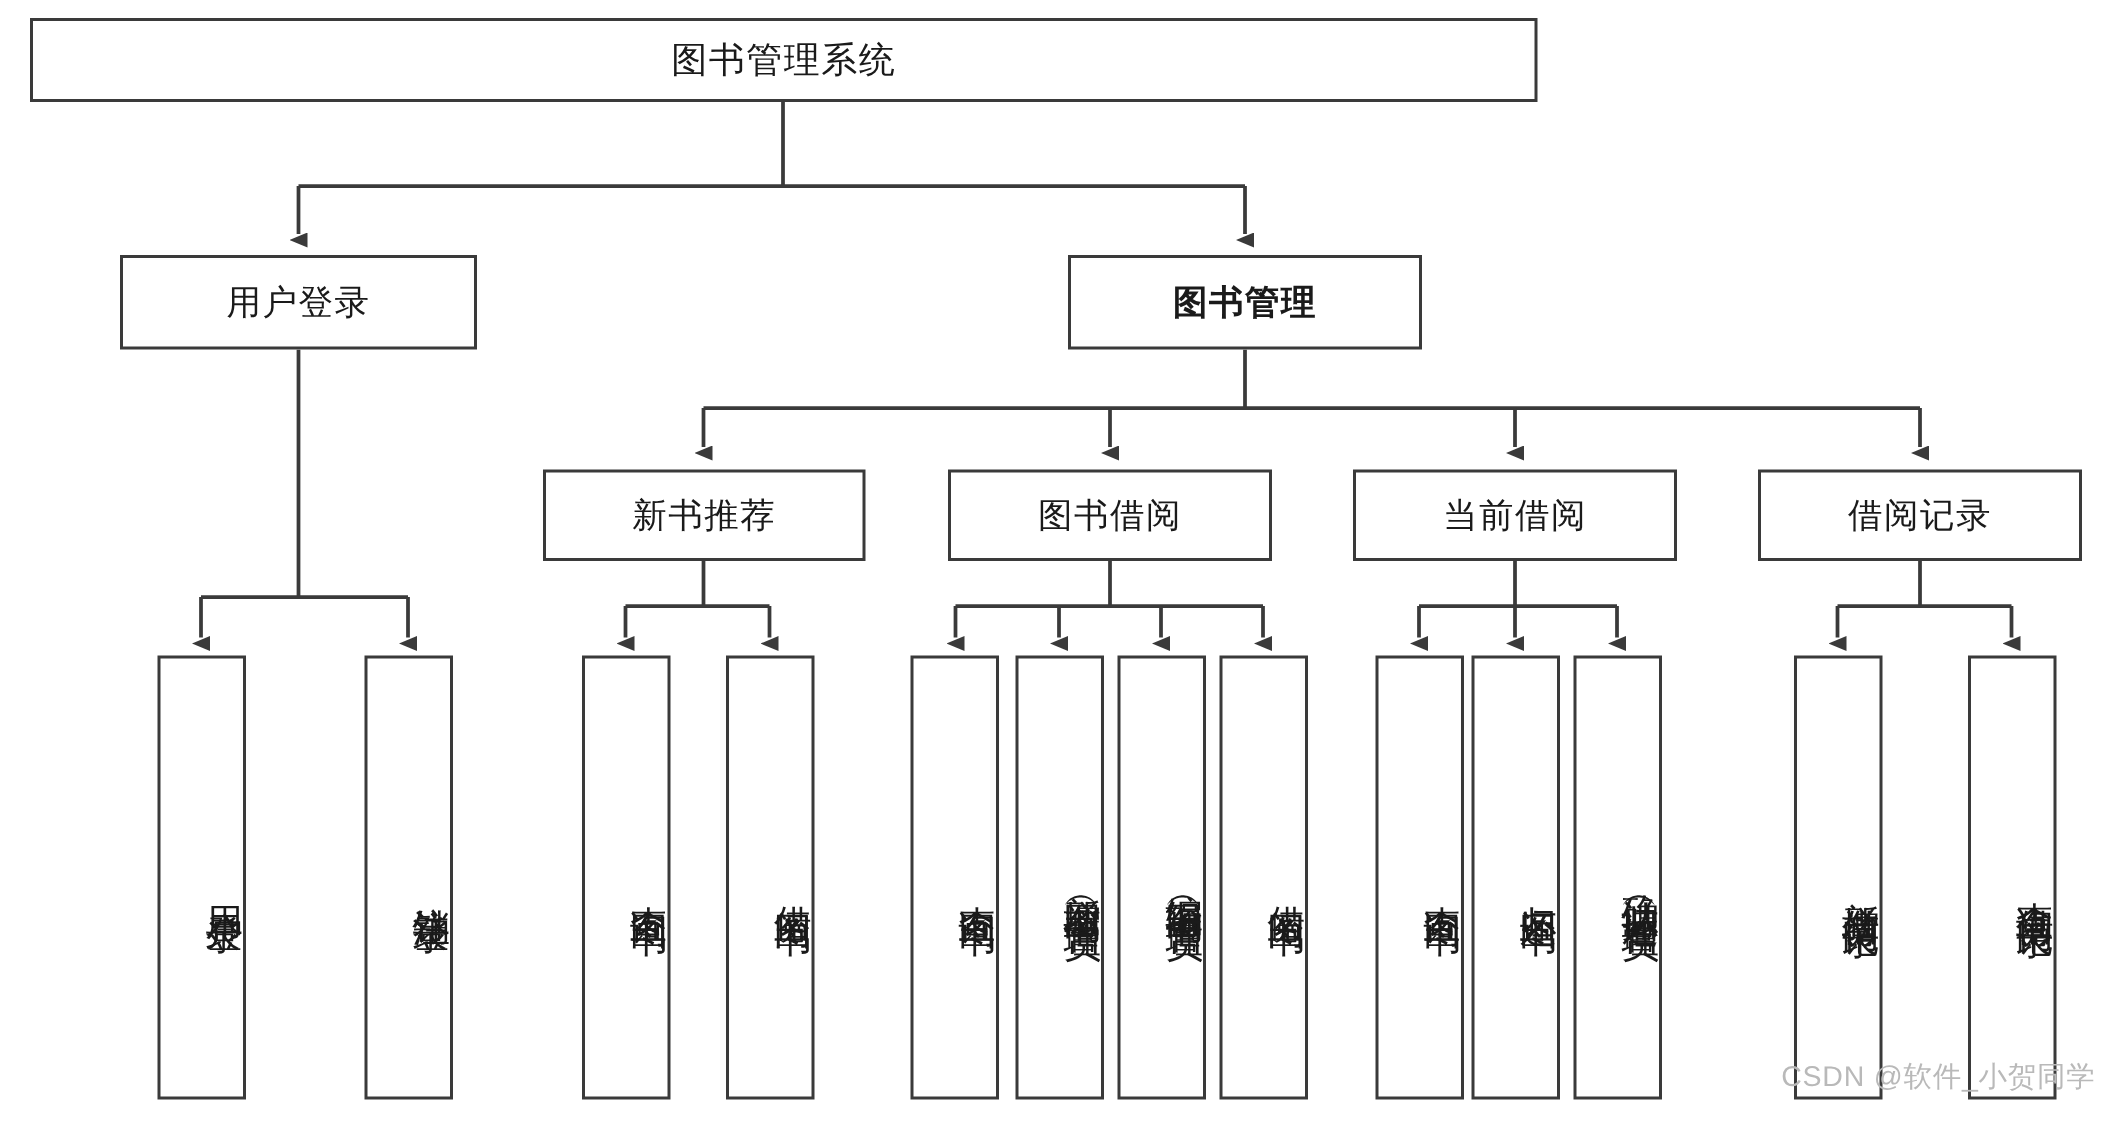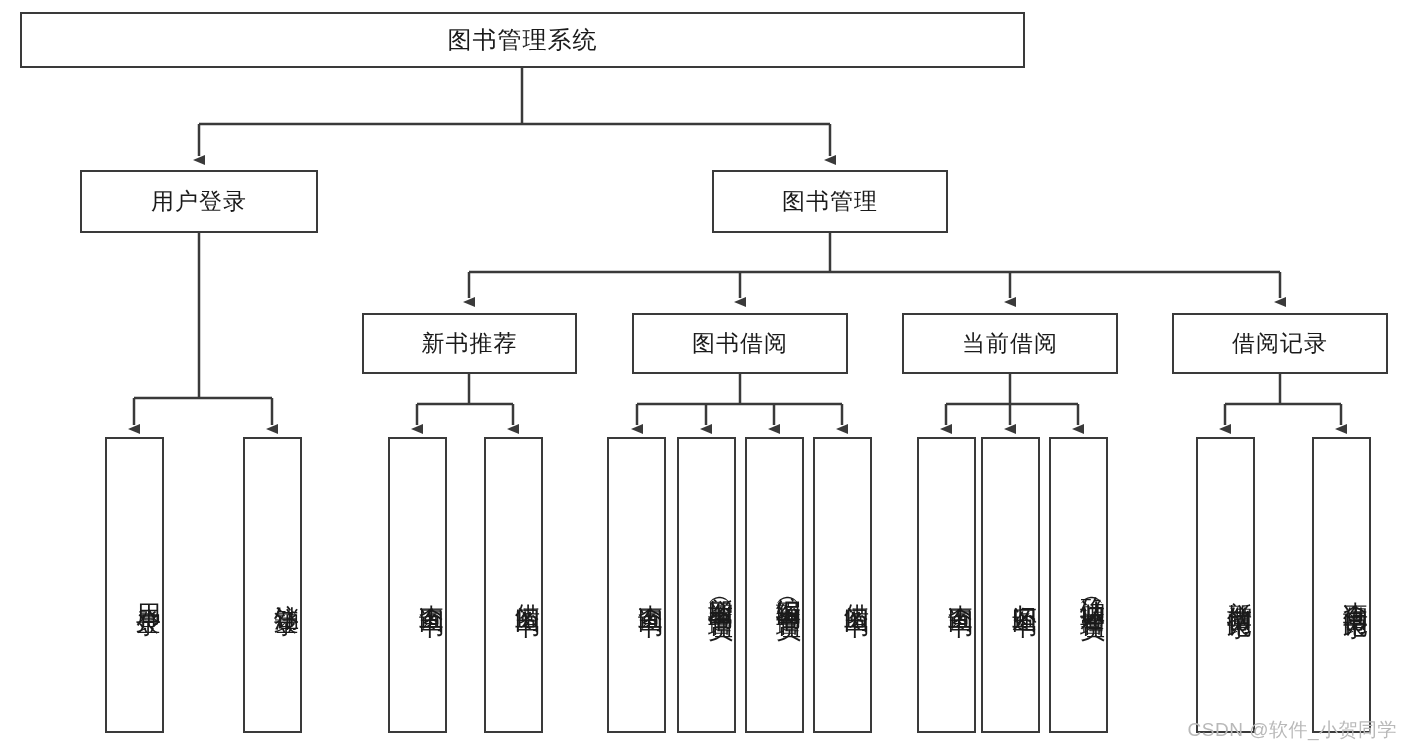--- a/index.html
+++ b/index.html
@@ -56,21 +56,21 @@
     text-align: center;
   }
   .node.v .vtext {
     writing-mode: vertical-rl;
     text-orientation: upright;
     display: block;
   }
   .watermark {
     position: absolute;
     right: 8px;
-    bottom: 4px;
+    bottom: 16px;
     font-size: 19px;
     color: #b9b9b9;
     white-space: nowrap;
     z-index: 5;
     letter-spacing: 0.5px;
   }
 </style>
 </head>
 <body>
 
@@ -126,21 +126,21 @@
     </g>
   </svg>
 
   <div class="node h root" style="left:20px; top:12px; width:1005px; height:56px;">
     <span>图书管理系统</span>
   </div>
 
   <div class="node h" style="left:80px; top:170px; width:238px; height:63px;">
     <span>用户登录</span>
   </div>
-  <div class="node h" style="left:712px; top:170px; width:236px; height:63px;">
+  <div class="node h" style="left:712px; top:170px; width:236px; height:63px;font-weight:bold;">
     <span>图书管理</span>
   </div>
 
   <div class="node h" style="left:362px; top:313px; width:215px; height:61px;">
     <span>新书推荐</span>
   </div>
   <div class="node h" style="left:632px; top:313px; width:216px; height:61px;">
     <span>图书借阅</span>
   </div>
   <div class="node h" style="left:1172px; top:313px; width:216px; height:61px;">

